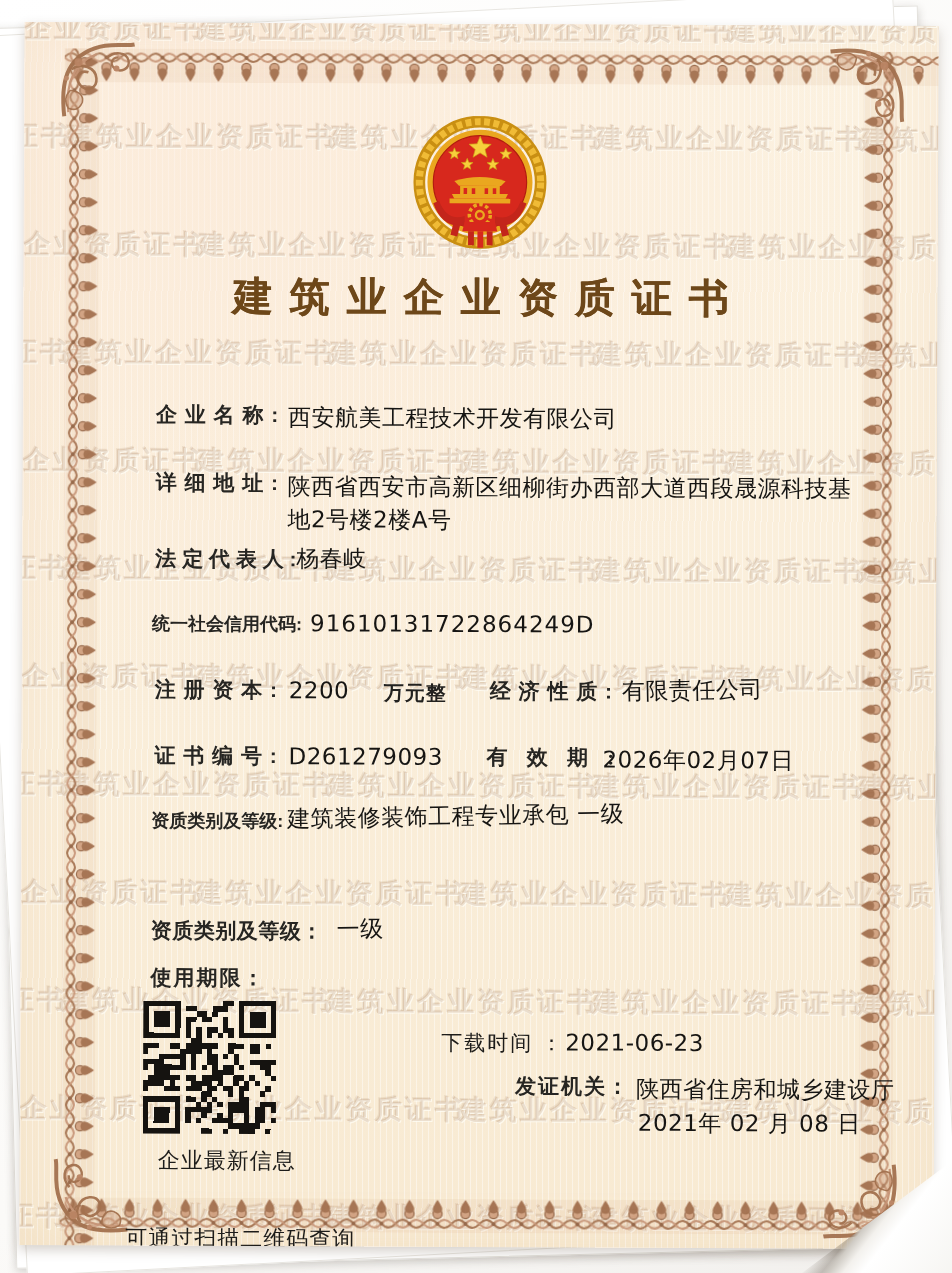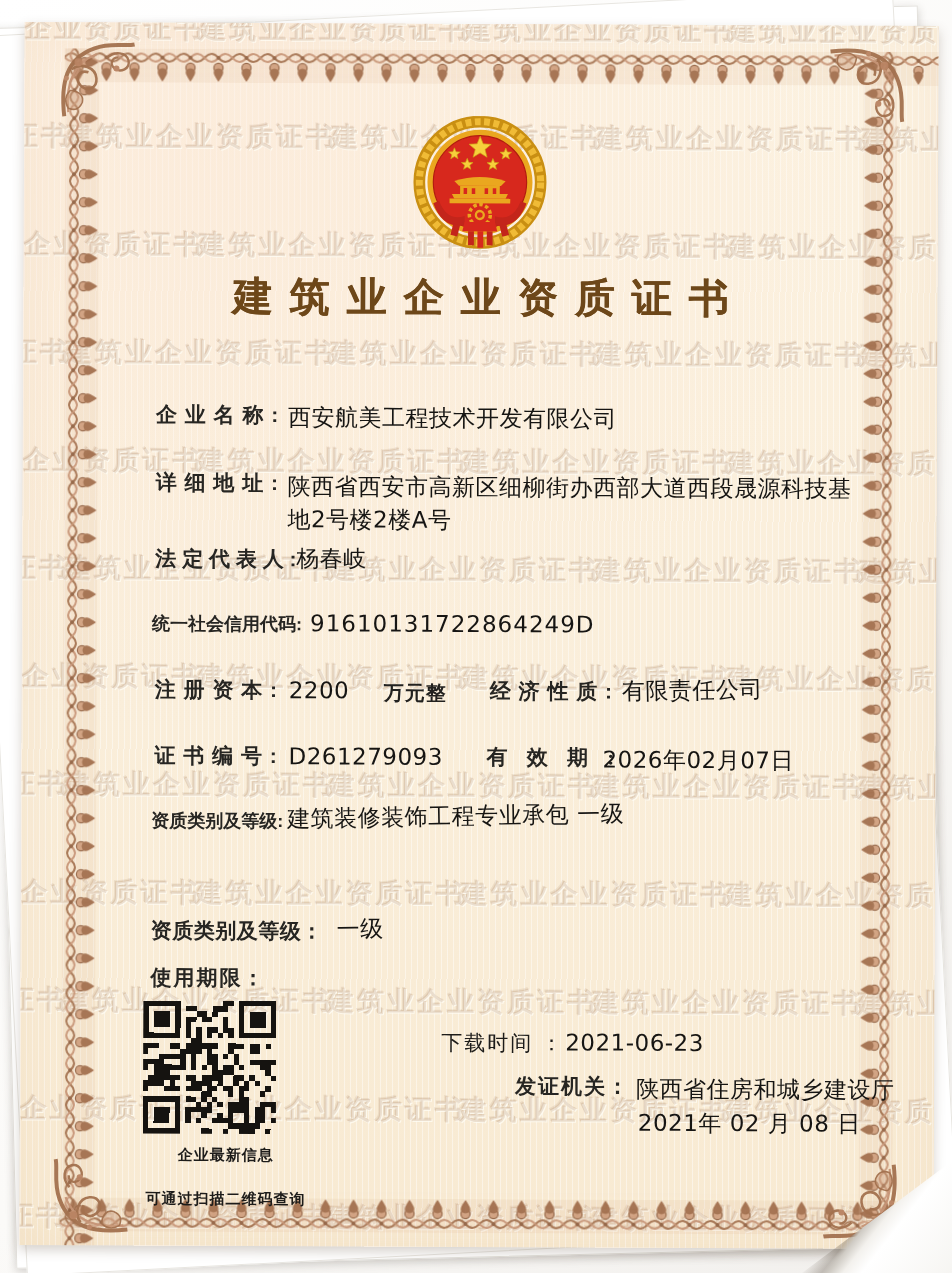--- a/index.html
+++ b/index.html
@@ -66,21 +66,21 @@
     position:absolute; font-size:23px; color:#161513; white-space:nowrap;
     font-family:"DejaVu Sans","Liberation Sans",sans-serif; letter-spacing:.5px;
   }
   .lab-sm{font-size:18px; letter-spacing:0;}
   .lab-wide{letter-spacing:7px;font-family:Liberation Serif, serif;}
   .lab-reg{font-weight:normal; font-size:21px; color:#1d1c1a;}
   .val-wrap{white-space:normal; width:580px; line-height:33px; word-break:break-all;}
   .val-tilt{transform:rotate(-1.2deg);}
   .unit{font-size:20px; font-weight:bold; color:#22211f; letter-spacing:1px;
         font-family:"Liberation Sans",sans-serif; position:absolute; white-space:nowrap;}
-  .caption{position:absolute; font-weight:bold; font-size:15px; color:#1d1c1a; letter-spacing:1px; white-space:nowrap;margin-left:20px;}
+  .caption{position:absolute; font-weight:normal; font-size:22px; color:#1d1c1a; letter-spacing:1px; white-space:nowrap;}
   
   .qr{position:absolute; left:123px; top:978px; width:133px; height:133px;}
   
   .curl{
     position:absolute; right:0; bottom:0; width:150px; height:112px;
     background:linear-gradient(308deg,
       #f6f5f2 0%, #ffffff 38%, #f3f1ed 46%,
       #cfcbc4 52%, rgba(110,100,88,.38) 55%, rgba(110,100,88,0) 64%);
     clip-path:polygon(100% 0, 100% 100%, 0 100%);
   }
@@ -618,18 +618,18 @@
 
     <span class="f-label lab-reg" style="left:421px; top:1005px; letter-spacing:2px;">下载时间 ：</span>
     <span class="f-value" style="left:545px; top:1005px;">2021-06-23</span>
 
     <span class="f-label" style="left:495px; top:1048px; letter-spacing:2px;">发证机关：</span>
     <span class="f-value" style="left:616px; top:1049px;">陕西省住房和城乡建设厅</span>
 
     <span class="f-value" style="left:618px; top:1083px;">2021年 02 月 08 日</span>
 
     <span class="caption" style="left:138px; top:1123px;">企业最新信息</span>
-    <span class="caption" style="left:106px; top:1167px;">可通过扫描二维码查询</span>
+    <span class="caption" style="left:106px; top:1201px;">可通过扫描二维码查询</span>
 
   </div>
 
   <div class="curl"></div>
 </div>
 
 </body></html>

